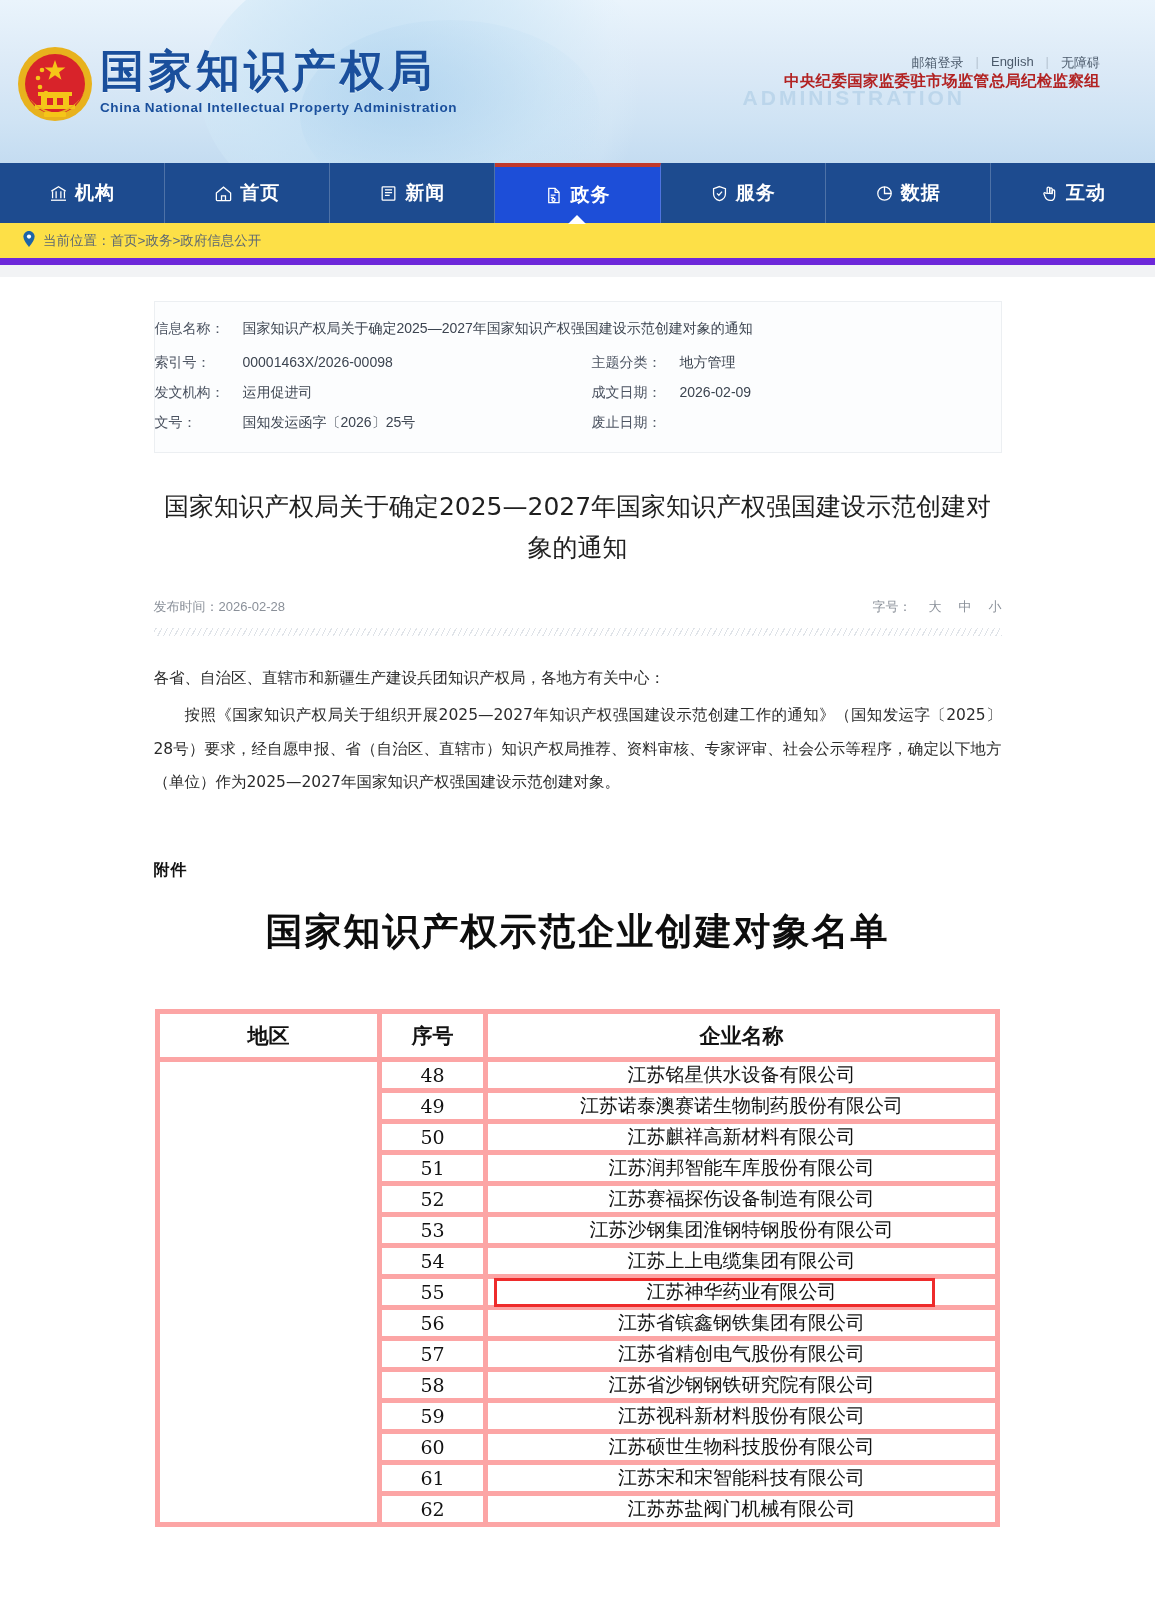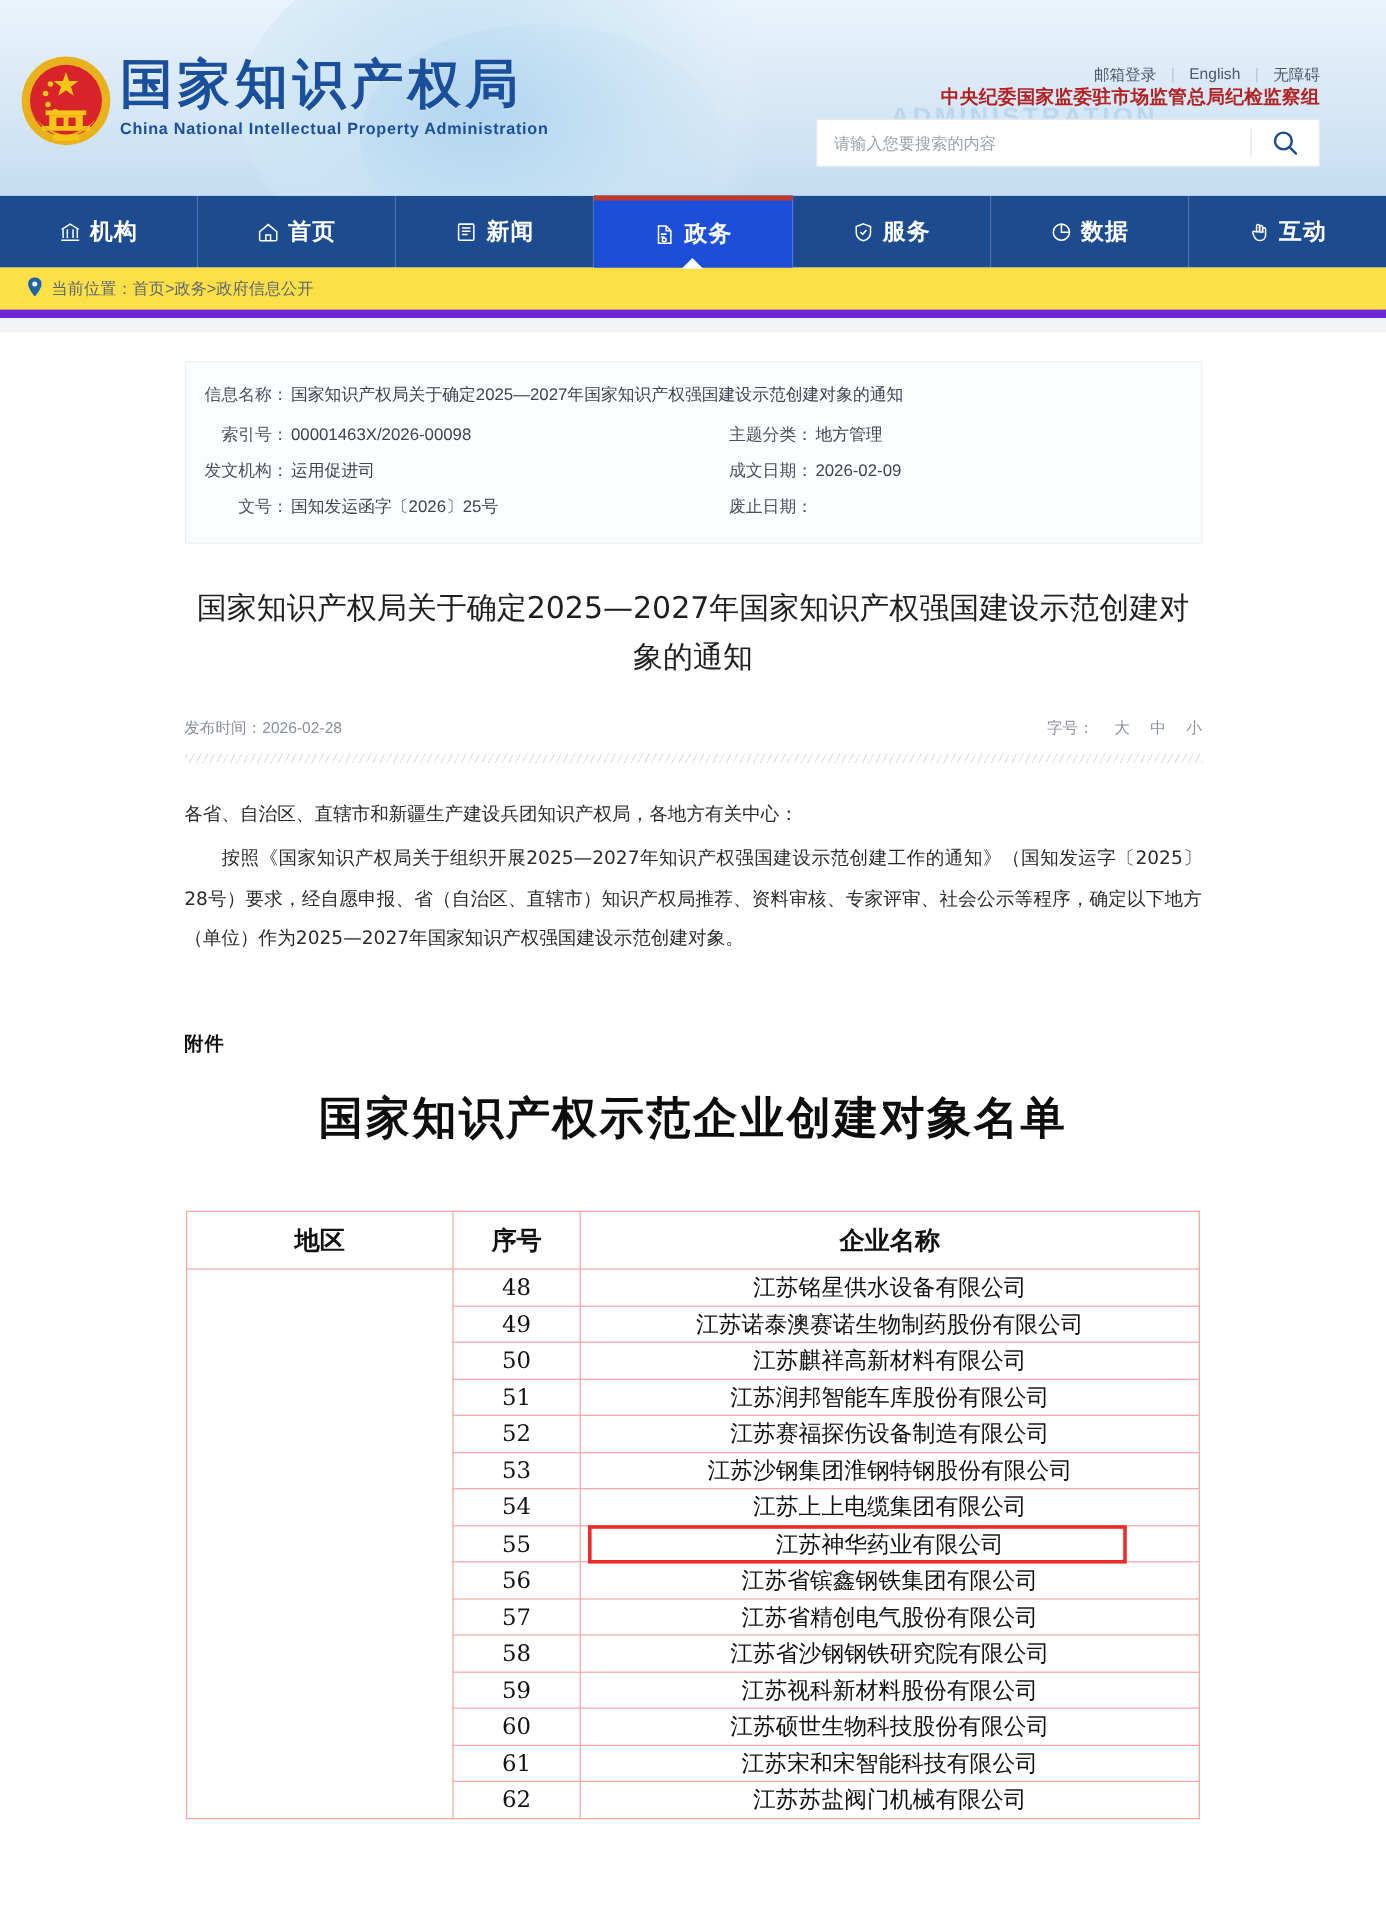--- a/index.html
+++ b/index.html
@@ -144,21 +144,21 @@
     width: 848px; margin: 24px auto 0;
     border: 1px solid #eceff2;
     background: #fcfdfe;
     padding: 16px 0 14px;
     font-size: 14px; color: #3c4450;
   }
   .info-row { display: flex; padding: 6px 0; }
   .info-full { padding: 2px 0 10px 0; }
   .info-cell { flex: 1; display: flex; }
   .info-label {
-    width: 86px; text-align: right;
+    width: 86px; 
     color: #4a5260; flex: none;
     white-space: nowrap;
   }
   .info-label.w-nar { width: 86px; }
   .info-val { color: #3c4450; padding-left: 2px; }
   .info-l-pad { padding-left: 28px; }
 
   .doc-title {
     width: 830px; margin: 34px auto 0;
     text-align: center;
@@ -204,21 +204,21 @@
     color: #0d0d0d; letter-spacing: 2px;
     font-family: "DejaVu Serif", "Liberation Serif", serif;
   }
   .list-table {
     width: 845px; margin: 52px auto 0;
     border-collapse: collapse;
     font-family: "DejaVu Serif", "Liberation Serif", serif;
     color: #121212;
   }
   .list-table th, .list-table td {
-    border: 1px solid #fca5a5;
+    border: 5px solid #fca5a5;
     text-align: center;
   }
   .list-table th {
     font-size: 21px; font-weight: bold;
     height: 48px;
   }
   .list-table td { font-size: 19px; height: 30.5px; padding: 0; }
   .col-region { width: 222px; }
   .col-no { width: 106px; }
   .hl-cell { position: relative; }
@@ -266,30 +266,20 @@
     <div class="hdr-links">
       <a href="#">邮箱登录</a>
       <span class="hdr-sep">|</span>
       <a href="#">English</a>
       <span class="hdr-sep">|</span>
       <a href="#">无障碍</a>
     </div>
 
     <div class="hdr-red">中央纪委国家监委驻市场监管总局纪检监察组</div>
 
-    <div class="searchbox">
-      <input type="text" placeholder="请输入您要搜索的内容" style="">
-      <div class="search-div"></div>
-      <button class="search-btn">
-        <svg width="24" height="24" viewBox="0 0 24 24" fill="none">
-          <circle cx="10.5" cy="10.5" r="7" stroke="#1d4b8f" stroke-width="2"></circle>
-          <line x1="15.6" y1="15.6" x2="21" y2="21" stroke="#1d4b8f" stroke-width="2" stroke-linecap="round"></line>
-        </svg>
-      </button>
-    </div>
   </div>
 
   <nav class="nav">
     <div class="nav-item">
       <span class="nav-ico">
         <svg width="19" height="19" viewBox="0 0 24 24" fill="none" stroke="#fff" stroke-width="1.6">
           <path d="M3 9 12 3.5 21 9"></path>
             <path d="M4.5 9v9M9 9v9M15 9v9M19.5 9v9"></path>
             <path d="M2.5 20.5h19"></path>
         </svg>

